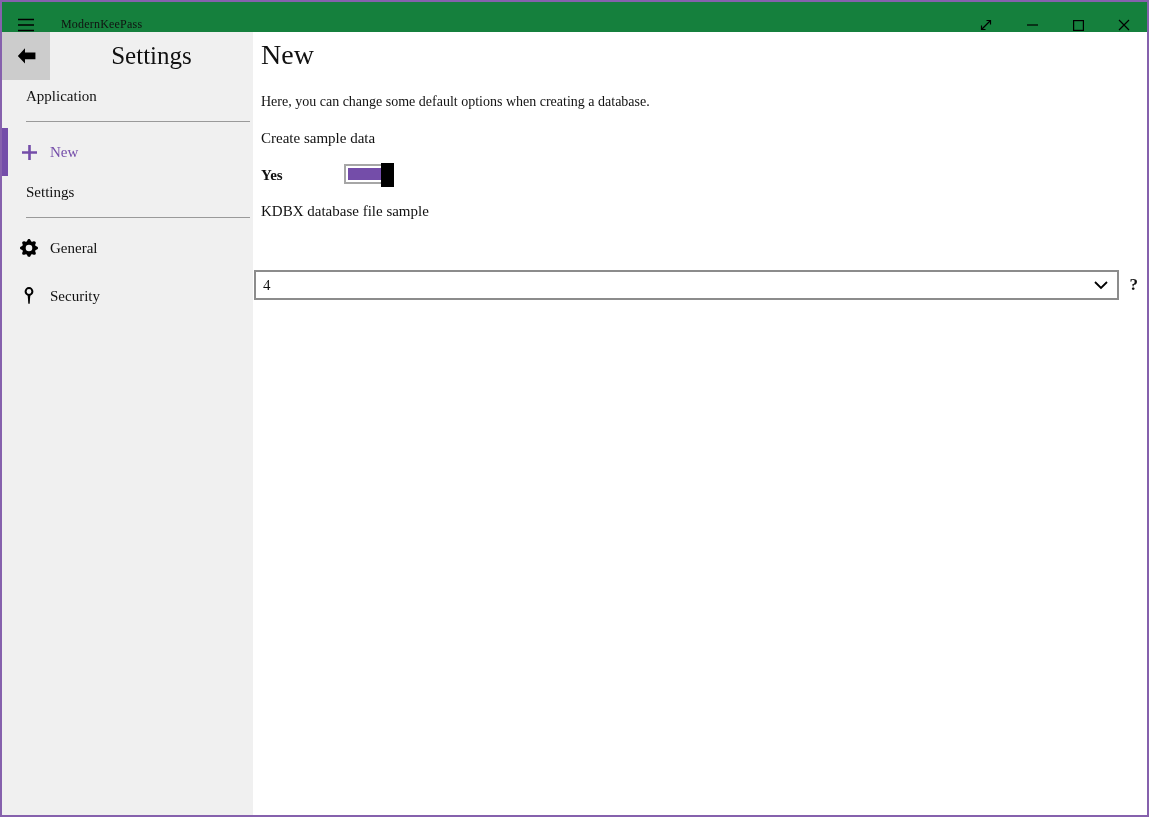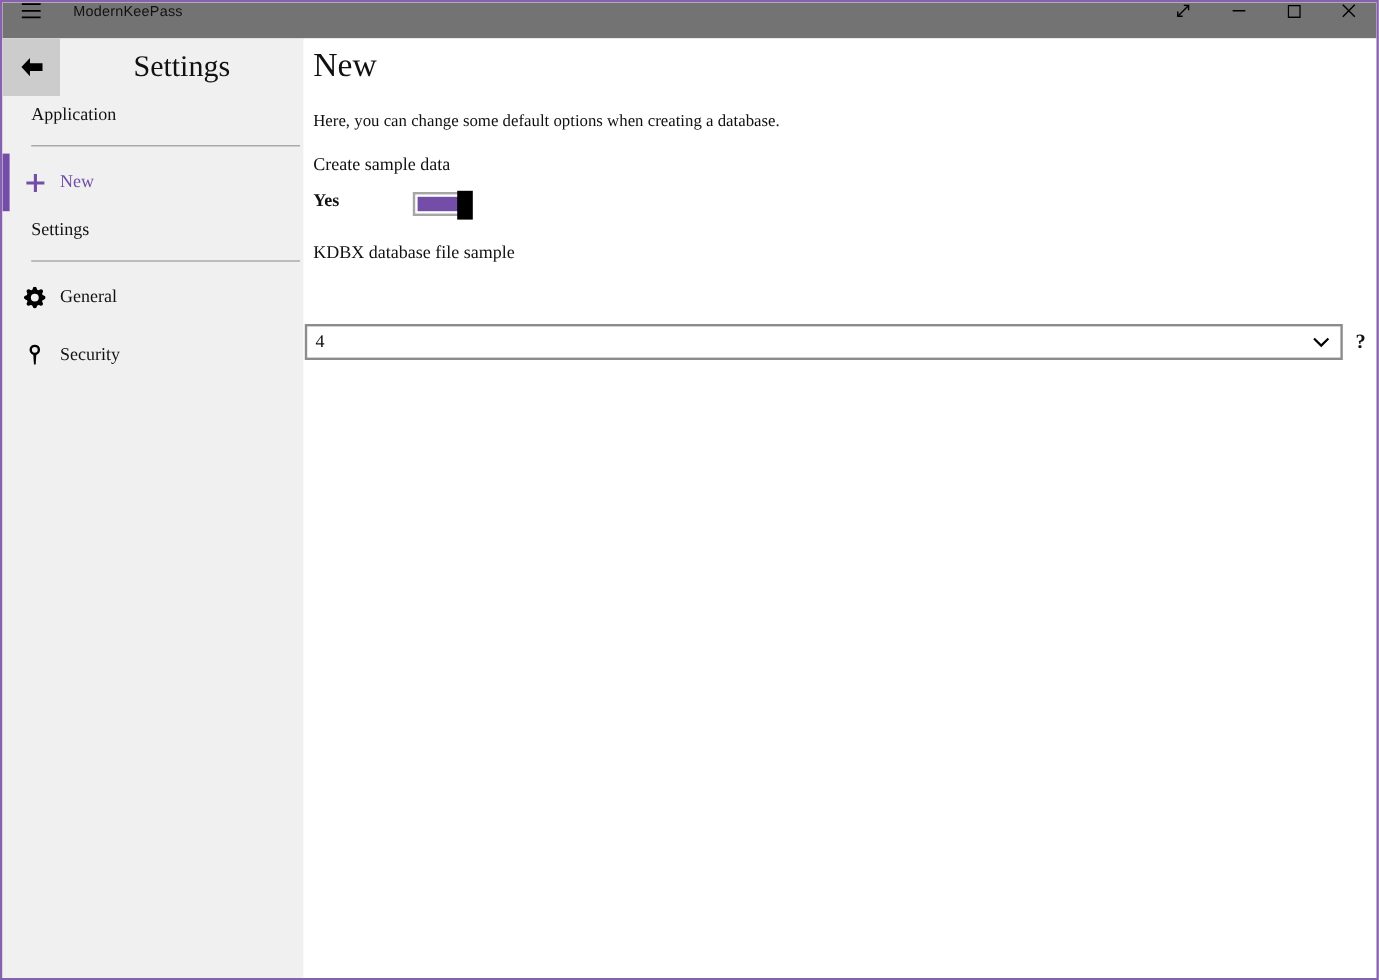--- a/index.html
+++ b/index.html
@@ -14,21 +14,21 @@
   html,body{width:1149px;height:817px;}
   body{
     border:2px solid var(--win-border);
     background:#fff;
     font-family:"Liberation Sans", sans-serif;
     color:#111;
     overflow:hidden;
     position:relative;
   }
   
-  .titlebar{height:30px;display:flex;align-items:flex-start;background:#737373;}
+  .titlebar{height:30px;display:flex;align-items:flex-end;background:#15803d;font-family:Liberation Serif, serif;}
   .hamburger-btn{width:48px;display:flex;align-items:center;justify-content:center;cursor:pointer;}
   .app-title{font-size:12px;display:flex;align-items:center;margin-left:11px;letter-spacing:.2px;}
   .win-controls{margin-left:auto;display:flex;}
   .win-btn{width:46px;display:flex;align-items:center;justify-content:center;cursor:pointer;}
   
   .main{display:flex;height:calc(100% - 30px);font-family:Liberation Serif, serif;}
   
   .sidebar{width:251px;background:var(--sidebar-bg);flex:none;display:flex;flex-direction:column;}
   .sidebar-header{display:flex;height:48px;flex:none;}
   .back-button{width:48px;height:48px;background:var(--backbtn-bg);display:flex;align-items:center;justify-content:center;cursor:pointer;flex:none;}
@@ -37,21 +37,21 @@
   .nav-list{margin-top:6px;}
   .nav-item{height:48px;display:flex;align-items:center;padding-left:18px;font-size:15px;cursor:pointer;color:#111;}
   .nav-item .nav-icon{width:18px;height:18px;flex:none;display:flex;align-items:center;justify-content:center;margin-right:12px;}
   .nav-item.selected{border-left:6px solid var(--accent);padding-left:12px;color:var(--accent);}
   .nav-item.selected svg{stroke:var(--accent);fill:var(--accent);}
   
   .content{flex:1;padding:4px 6px 0 8px;background:#fff;}
   .page-title{font-size:28px;font-weight:400;line-height:38px;}
   .page-desc{font-size:14px;margin-top:19px;line-height:18px;}
   .field-label{font-size:15px;margin-top:19px;}
-  .toggle-row{display:flex;align-items:flex-start;margin-top:13px;height:24px;}
+  .toggle-row{display:flex;align-items:flex-end;margin-top:13px;height:24px;}
   .toggle-state{font-size:15px;font-weight:bold;width:83px;flex:none;}
   .toggle{position:relative;width:46px;height:20px;border:2px solid #a6a6a6;background:#fff;padding:2px;cursor:pointer;flex:none;}
   .toggle-fill{width:100%;height:100%;background:var(--accent);}
   .toggle-knob{position:absolute;top:-3px;right:-6px;width:13px;height:24px;background:#000;}
   .combo-row{display:flex;align-items:center;margin-top:50px;margin-left:-7px;}
   .combobox{flex:1;height:30px;border:2px solid var(--box-border);background:#fff;display:flex;align-items:center;justify-content:space-between;padding:0 9px 0 7px;font-size:15px;cursor:pointer;}
   .combo-help{font-size:17px;font-weight:bold;margin:0 3px 0 11px;}
   svg{display:block;}
 </style>
 </head>

